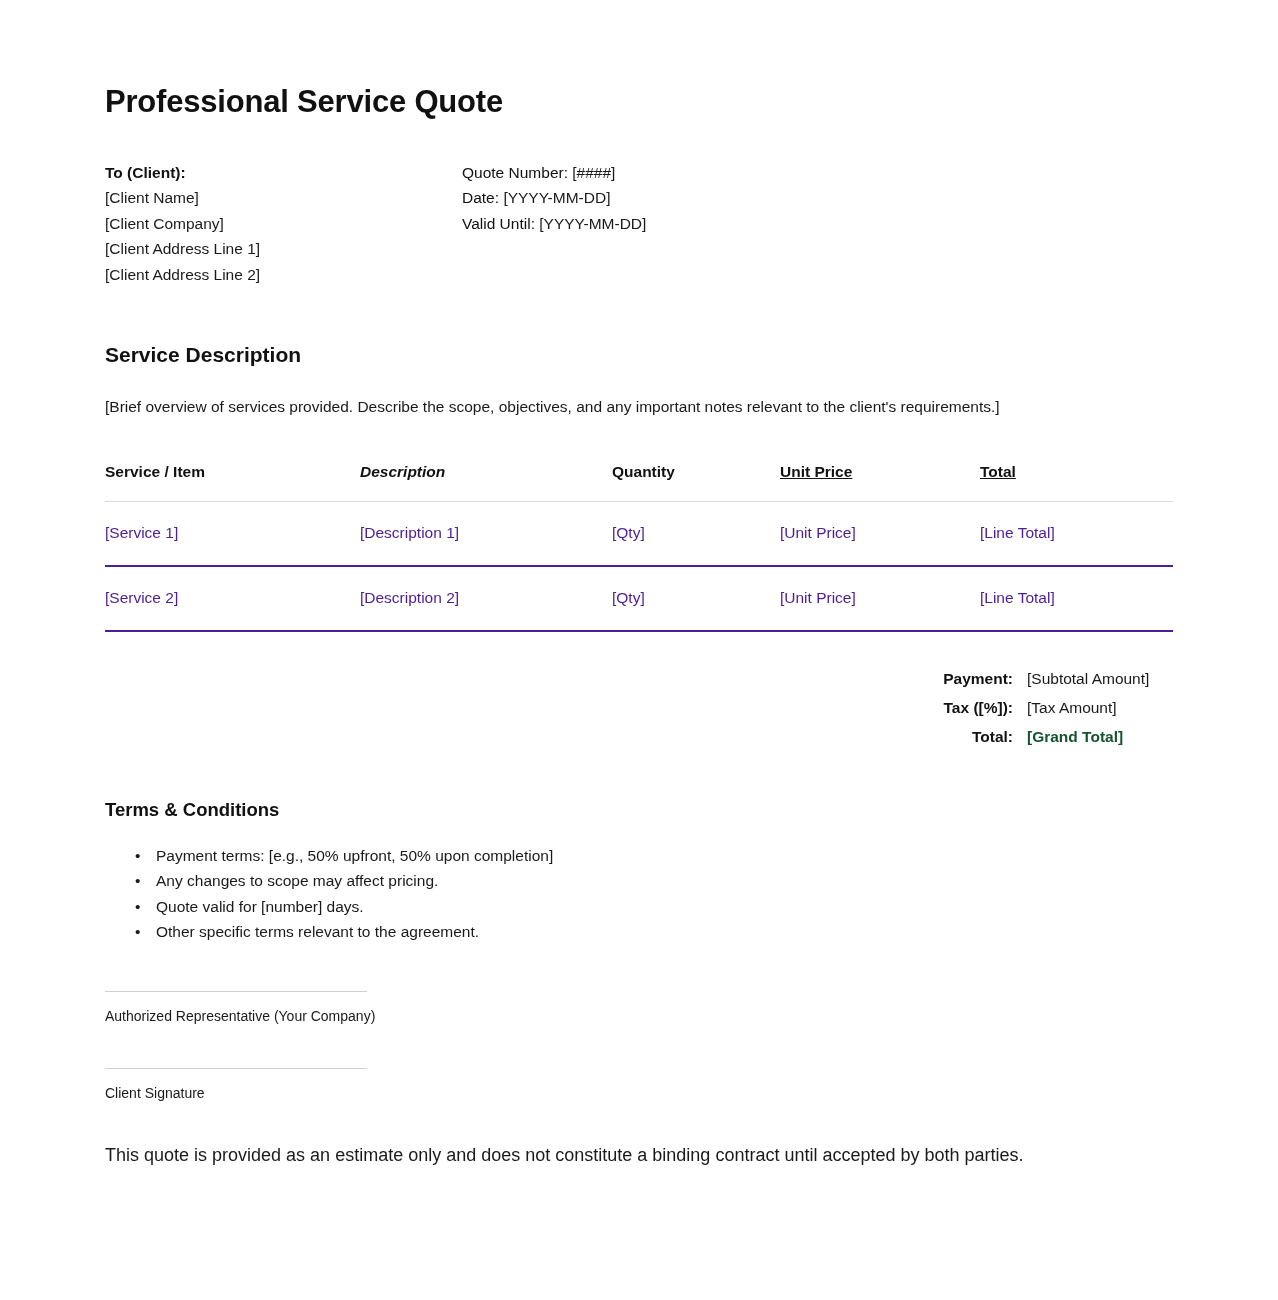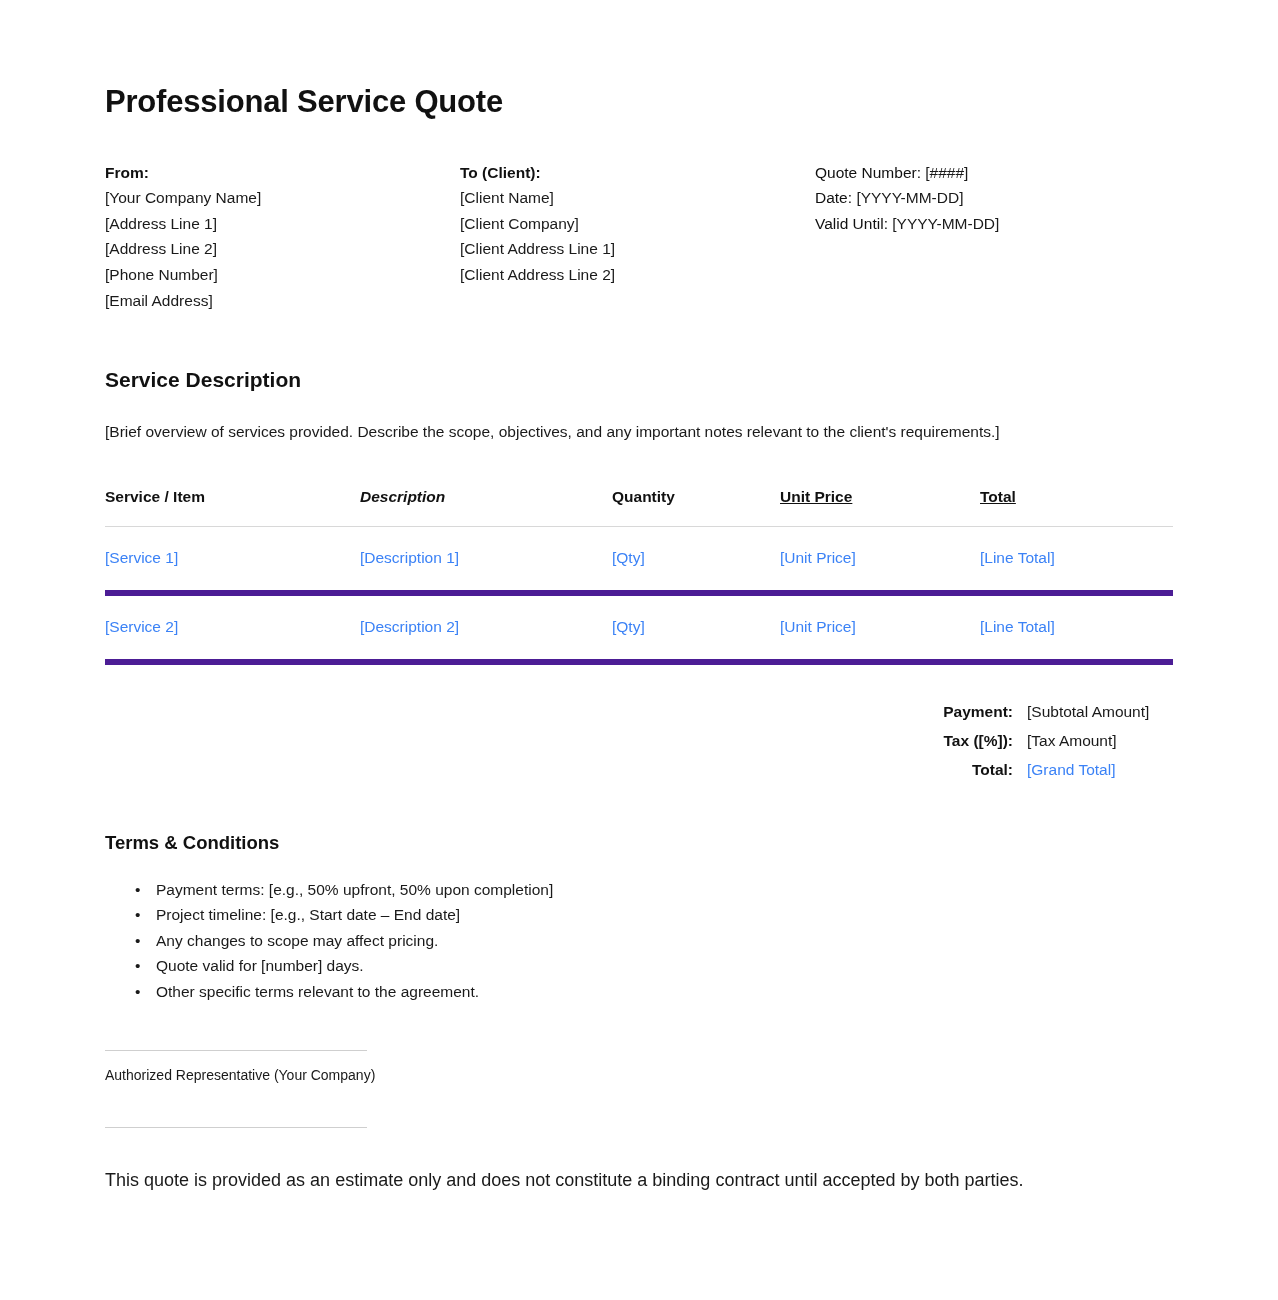--- a/index.html
+++ b/index.html
@@ -90,23 +90,23 @@
     font-weight: bold;
     color: #111111;
     padding: 0 0 20px 0;
     border-bottom: 1px solid #d8d8d8;
     vertical-align: bottom;
   }
   .items-table td {
     text-align: left;
     font-size: 15.5px;
     font-weight: normal;
-    color: #3b82f6;
+    color: #4c1d95;
     padding: 22px 0 23px 0;
-    border-bottom: 6px solid #4c1d95;
+    border-bottom: 2px solid #4c1d95;
     vertical-align: top;
   }
   .col-service  { width: 255px; }
   .col-desc     { width: 252px; font-style: italic; }
   .col-qty      { width: 168px; }
   .col-price    { width: 200px; text-decoration: underline; }
   .col-total    { width: 193px; text-decoration: underline; }
 
   
   .totals {
@@ -128,21 +128,21 @@
     color: #111111;
     text-align: right;
     width: 240px;
     padding-right: 14px;
   }
   .totals-value {
     color: #1a1a1a;
     text-align: left;
     width: 146px;
   }
-  .totals-value.emphasis { font-weight: normal; color: #3b82f6; }
+  .totals-value.emphasis { font-weight: bold; color: #14532d; }
 
   
   .terms-block { margin-top: 48px; }
   .terms-list {
     margin: 0;
     padding: 0 0 0 40px;
     list-style: none;
   }
   .terms-list li {
     font-size: 15.5px;
@@ -185,28 +185,20 @@
 </style>
 </head>
 <body>
 
 <div class="page">
 
   <h1 class="doc-title">Professional Service Quote</h1>
 
   <div class="party-grid">
 
-    <div class="party-col">
-      <div class="party-heading">From:</div>
-      <div class="party-line">[Your Company Name]</div>
-      <div class="party-line">[Address Line 1]</div>
-      <div class="party-line">[Address Line 2]</div>
-      <div class="party-line">[Phone Number]</div>
-      <div class="party-line">[Email Address]</div>
-    </div>
 
     <div class="party-col">
       <div class="party-heading">To (Client):</div>
       <div class="party-line">[Client Name]</div>
       <div class="party-line">[Client Company]</div>
       <div class="party-line">[Client Address Line 1]</div>
       <div class="party-line">[Client Address Line 2]</div>
     </div>
 
     <div class="party-col meta">
@@ -269,32 +261,32 @@
     <div class="totals-row">
       <span class="totals-label">Total:</span>
       <span class="totals-value emphasis">[Grand Total]</span>
     </div>
   </div>
 
   <div class="terms-block">
     <h2 class="section-heading small">Terms &amp; Conditions</h2>
     <ul class="terms-list">
       <li>Payment terms: [e.g., 50% upfront, 50% upon completion]</li>
-      <li>Project timeline: [e.g., Start date – End date]</li>
       <li>Any changes to scope may affect pricing.</li>
       <li>Quote valid for [number] days.</li>
       <li>Other specific terms relevant to the agreement.</li>
     </ul>
   </div>
 
   <div class="signatures">
     <div class="sig-block">
       <div class="sig-rule"></div>
       <div class="sig-caption">Authorized Representative (Your Company)</div>
     </div>
     <div class="sig-block">
       <div class="sig-rule"></div>
+      <div class="sig-caption">Client Signature</div>
     </div>
   </div>
 
   <div class="footer-note">This quote is provided as an estimate only and does not constitute a binding contract until accepted by both parties.</div>
 
 </div>
 
 </body></html>

